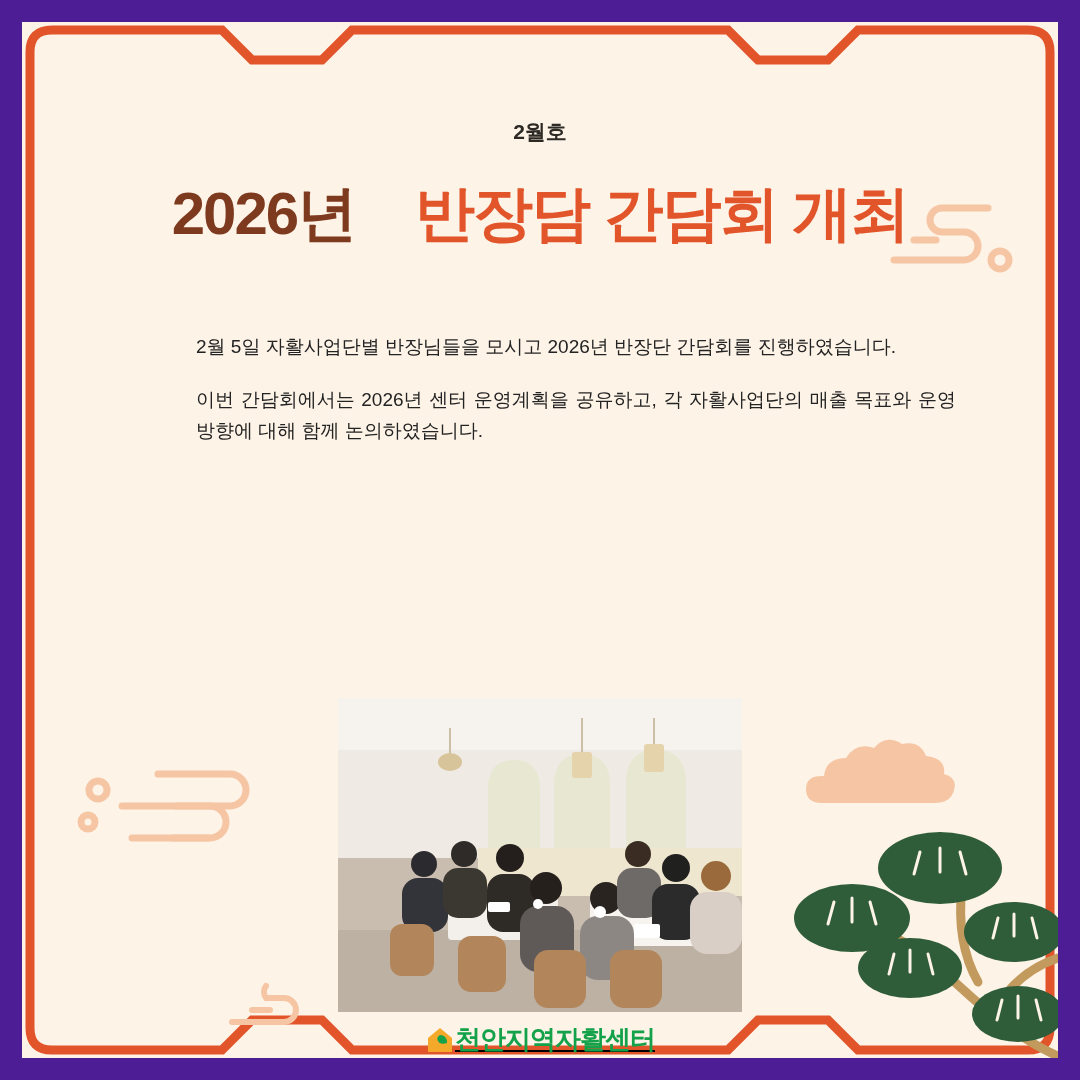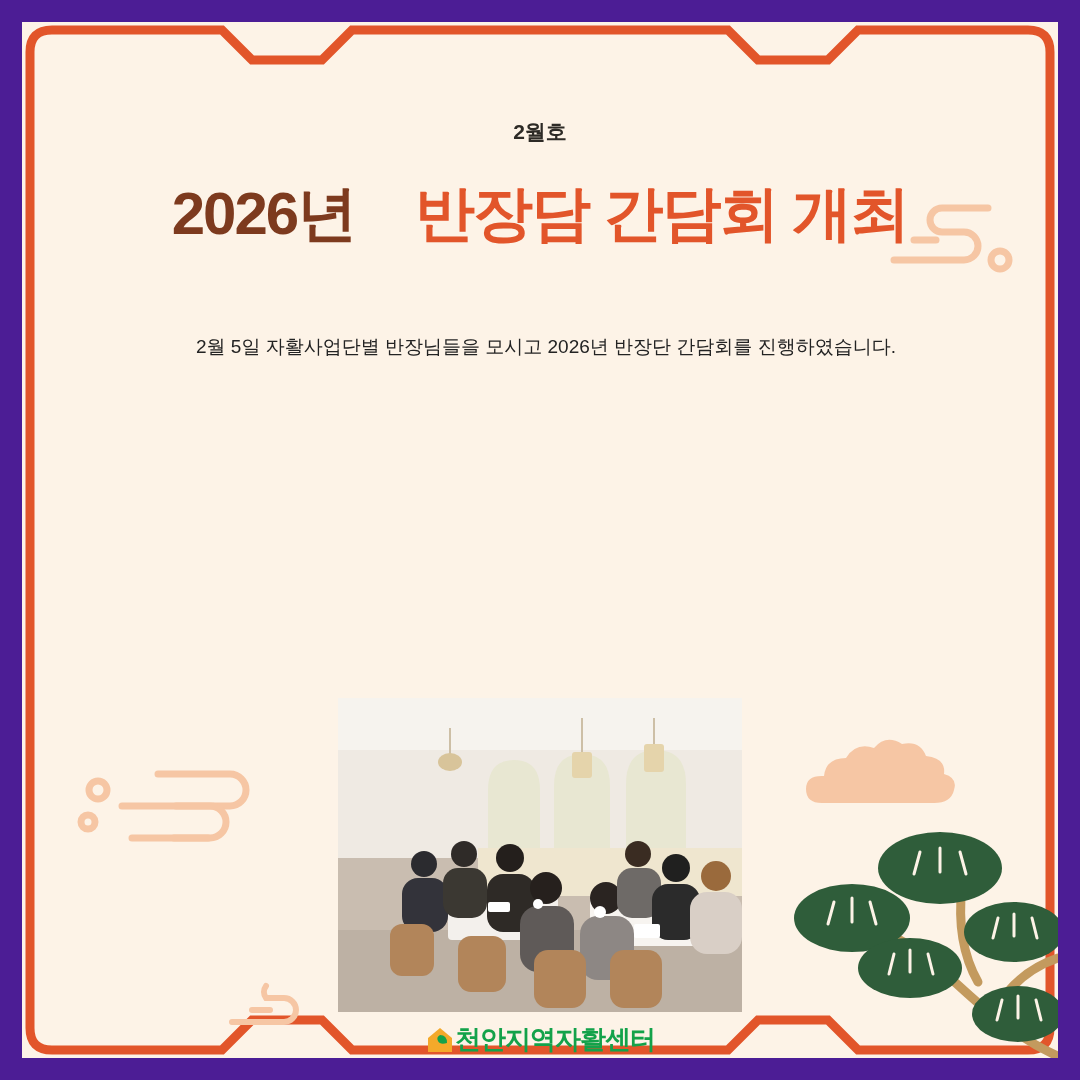--- a/index.html
+++ b/index.html
@@ -103,20 +103,21 @@
 
   
   .footer {
     position: absolute;
     left: 0;
     top: 1000px;
     width: 1036px;
     display: flex;
     align-items: center;
     justify-content: center;
+    text-decoration: underline;
   }
   .footer-logo {
     width: 30px; height: 30px;
     position: relative;
   }
   .footer-name {
     font-size: 26px;
     font-weight: bold;
     color: #13a24a;
     letter-spacing: -1px;
@@ -196,20 +197,21 @@
     </svg>
 
     <div class="issue-label">2월호</div>
 
     <div class="headline">
       <span class="dark">2026년 </span><span class="accent">반장담 간담회 개최</span>
     </div>
 
     <div class="body-text">
       <p>2월 5일 자활사업단별 반장님들을 모시고 2026년 반장단 간담회를 진행하였습니다.</p>
+      <p>이번 간담회에서는 2026년 센터 운영계획을 공유하고, 각 자활사업단의 매출 목표와 운영 방향에 대해 함께 논의하였습니다.</p>
     </div>
 
     <div class="photo-wrap">
       <svg class="photo" viewBox="0 0 404 314" preserveAspectRatio="none">
 
         <rect x="0" y="0" width="404" height="160" fill="#efeae3"></rect>
         <rect x="0" y="0" width="404" height="52" fill="#f6f3ee"></rect>
 
         <g fill="#e8e7d2">
           <path d="M150 92 q0 -30 26 -30 q26 0 26 30 v68 h-52 z"></path>

